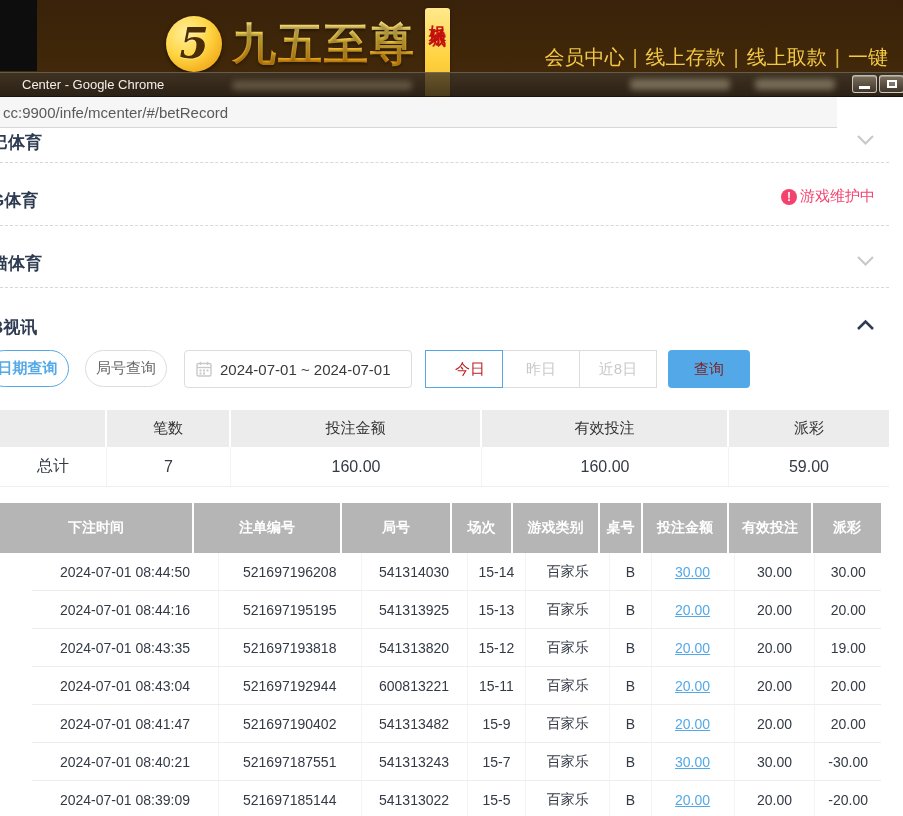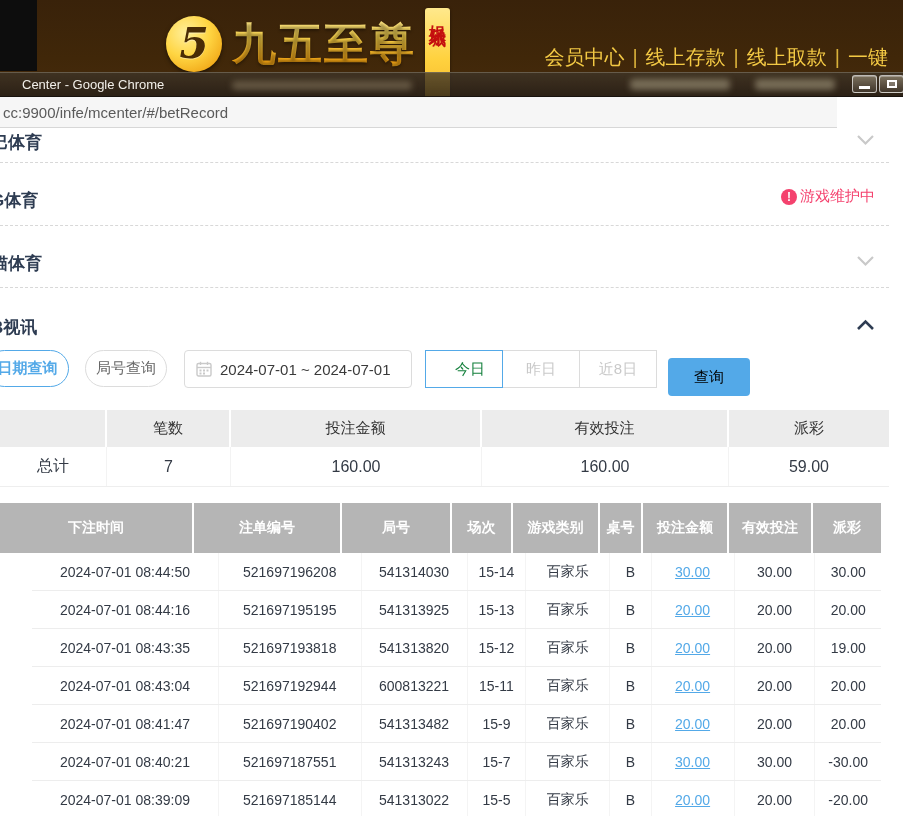--- a/index.html
+++ b/index.html
@@ -113,26 +113,26 @@
   .pill-date { left:-14px; width:83px; border:1px solid #53a9e8; color:#53a9e8; font-weight:bold; }
   .pill-round { left:85px; width:82px; border:1px solid #dcdcdc; color:#666; }
   .date-input {
     position:absolute; left:184px; top:0; width:228px; height:38px;
     border:1px solid #dcdcdc; border-radius:4px; background:#fff;
     display:flex; align-items:center; font-size:15px; color:#3a3a3a;
   }
   .cal-icon { margin:0 8px 0 11px; color:#c9c9c9; width:16px; height:16px; }
   .seg { position:absolute; top:0; height:38px; width:78px; background:#fff; border:1px solid #dcdcdc;
     display:flex; align-items:center; justify-content:center; font-size:15px; color:#c9c9c9; cursor:pointer; }
-  .seg-today { left:425px; border:1px solid #53a9e8; color:#15803d; z-index:2;padding-left:12px; }
+  .seg-today { left:425px; border:1px solid #53a9e8; color:#b91c1c; z-index:2;padding-left:12px; }
   .seg-yest  { left:502px; }
   .seg-last8 { left:579px; }
   .btn-search {
-    position:absolute; left:668px; top:8px; width:82px; height:38px; border:none; border-radius:4px;
-    background:#53a9e8; color:#000000; font-size:15px; cursor:pointer;
+    position:absolute; left:668px; top:0; width:82px; height:38px; border:none; border-radius:4px;
+    background:#53a9e8; color:#7f1d1d; font-size:15px; cursor:pointer;
     display:flex; align-items:center; justify-content:center;
   }
 
   
   .summary { position:absolute; left:0; top:282px; width:889px; }
   .sum-head { display:flex; height:37px;text-align:center; }
   .sum-head .cell {
     background:#ececec; border-right:2px solid #fff; font-size:15px; color:#333;
     display:flex; align-items:center; justify-content:center;
   }

